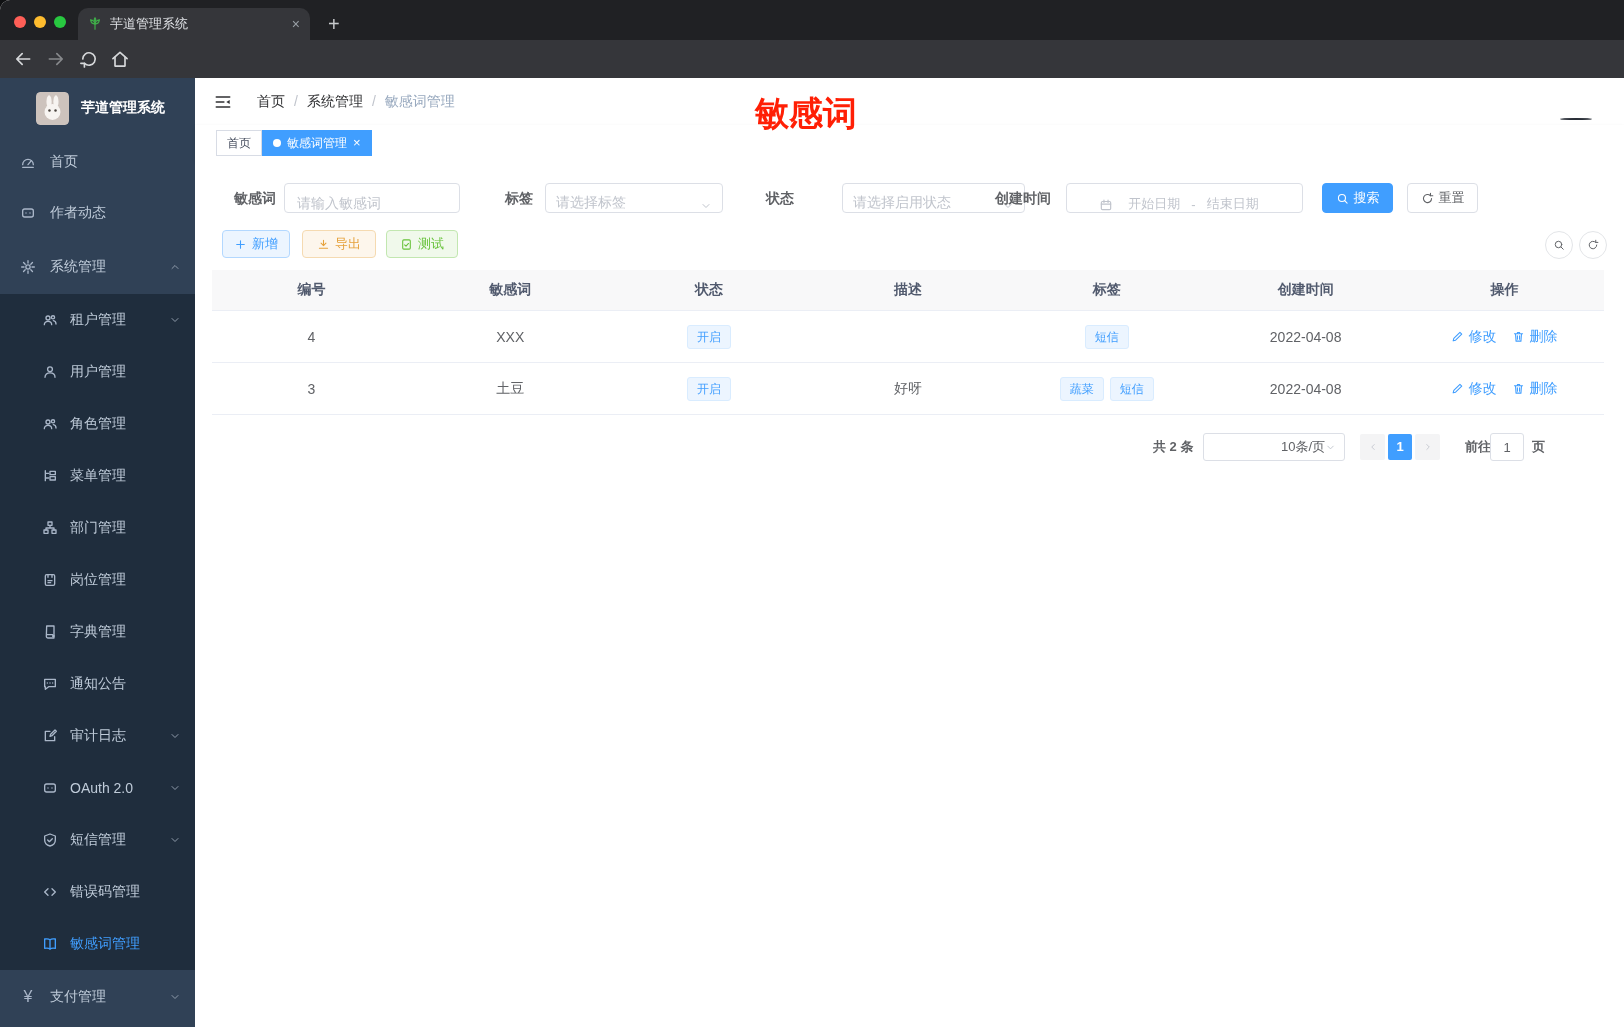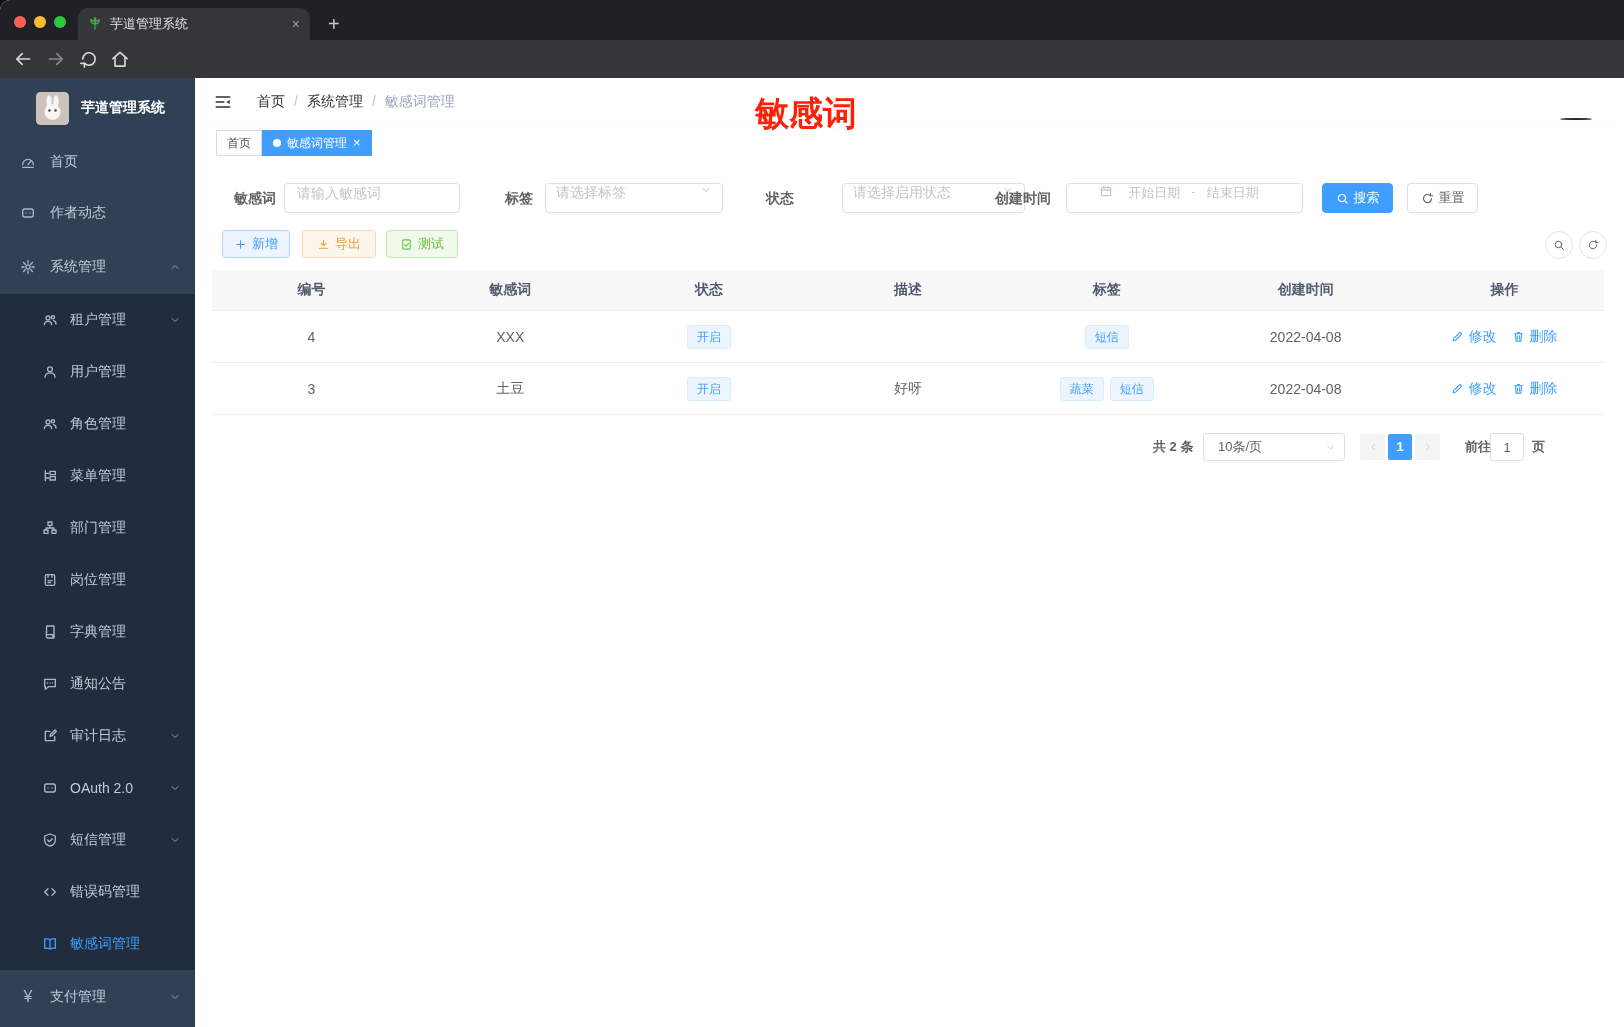--- a/index.html
+++ b/index.html
@@ -57,21 +57,21 @@
   .rednote{position:absolute;left:611px;top:13px;transform:translateX(-50%);font-size:34px;font-weight:bold;color:#ff1f05;z-index:40;white-space:nowrap;}
 
   .tagsbar{position:absolute;left:0;top:47px;width:100%;height:36px;background:#fff;border-bottom:1px solid #d8dce5;box-shadow:0 1px 3px rgba(0,0,0,.08);}
   .tag-item{position:absolute;top:5px;height:26px;box-sizing:border-box;border:1px solid #d8dce5;background:#fff;color:#495060;font-size:12px;line-height:24px;padding:0 10px;display:flex;align-items:center;}
   .tag-item.on{background:#409eff;border-color:#409eff;color:#fff;}
   .tag-item .dot{width:8px;height:8px;border-radius:50%;background:#fff;margin-right:6px;}
   .tag-item .x{margin-left:6px;font-size:13px;}
 
   .content{position:absolute;left:0;top:83px;width:100%;bottom:0;background:#fff;}
   .flabel{position:absolute;top:22px;height:30px;line-height:30px;font-size:14px;color:#606266;font-weight:bold;}
-  .inp,.sel{position:absolute;top:22px;height:30px;box-sizing:border-box;border:1px solid #dcdfe6;border-radius:4px;background:#fff;display:flex;align-items:flex-start;padding:0 10px;}
+  .inp,.sel{position:absolute;top:22px;height:30px;box-sizing:border-box;border:1px solid #dcdfe6;border-radius:4px;background:#fff;display:flex;align-items:flex-end;padding:0 10px;}
   .inp input{border:none;outline:none;width:100%;font-size:14px;color:#606266;background:transparent;font-family:inherit;}
   .inp input::placeholder,.dr input::placeholder{color:#c0c4cc;}
   .sel .ph{flex:1;font-size:14px;color:#c0c4cc;}
   .sel .car{width:12px;height:12px;color:#c0c4cc;flex:none;}
   .dr input{border:none;outline:none;width:70px;font-size:13px;color:#606266;text-align:center;background:transparent;font-family:inherit;}
   .dr .dsep{color:#c0c4cc;font-size:13px;}
   .dr .cal{width:14px;height:14px;color:#c0c4cc;margin-right:4px;flex:none;}
   .btn{position:absolute;top:22px;height:30px;box-sizing:border-box;border-radius:4px;font-size:13px;display:flex;align-items:center;justify-content:center;gap:5px;cursor:pointer;}
   .btn .bic{width:13px;height:13px;}
   .btn.primary{background:#409eff;border:1px solid #409eff;color:#fff;}
@@ -88,21 +88,21 @@
   .th{width:14.2857%;text-align:center;font-weight:bold;color:#515a6e;}
   .trow{display:flex;height:51px;align-items:center;border-bottom:1px solid #ebeef5;background:#fff;}
   .td{width:14.2857%;text-align:center;display:flex;align-items:center;justify-content:center;gap:6px;}
   .pill{display:inline-block;height:22px;line-height:22px;padding:0 9px;border:1px solid #d9ecff;background:#ecf5ff;color:#409eff;border-radius:3px;font-size:12px;}
   .oplink{display:inline-flex;align-items:center;gap:4px;color:#409eff;font-size:14px;cursor:pointer;text-decoration:none;}
   .oplink .bic{width:13px;height:13px;}
 
   .pg{position:absolute;font-size:13px;color:#606266;font-weight:bold;}
   .pg.txt{top:272px;line-height:28px;}
   .pgsel{position:absolute;left:1008px;top:272px;width:142px;height:28px;box-sizing:border-box;border:1px solid #dcdfe6;border-radius:3px;display:flex;align-items:center;padding:0 8px 0 14px;color:#606266;}
-  .pgsel .ph{flex:1;font-size:13px;}
+  .pgsel .ph{flex:1;font-size:13px;text-align:right;}
   .pgsel .car{width:11px;height:11px;color:#c0c4cc;}
   .pgbtn{position:absolute;top:273px;width:25px;height:26px;background:#f4f4f5;border-radius:2px;color:#c0c4cc;display:flex;align-items:center;justify-content:center;}
   .pgbtn .bic{width:10px;height:10px;}
   .pgnum{position:absolute;left:1193px;top:273px;width:24px;height:26px;background:#409eff;color:#fff;border-radius:2px;text-align:center;line-height:26px;font-size:13px;font-weight:bold;}
   .pginp{position:absolute;left:1295px;top:272px;width:34px;height:28px;box-sizing:border-box;border:1px solid #dcdfe6;border-radius:3px;text-align:center;font-size:13px;color:#606266;outline:none;font-family:inherit;}
 </style>
 </head>
 <body>
 
 <svg width="0" height="0" style="position:absolute">

